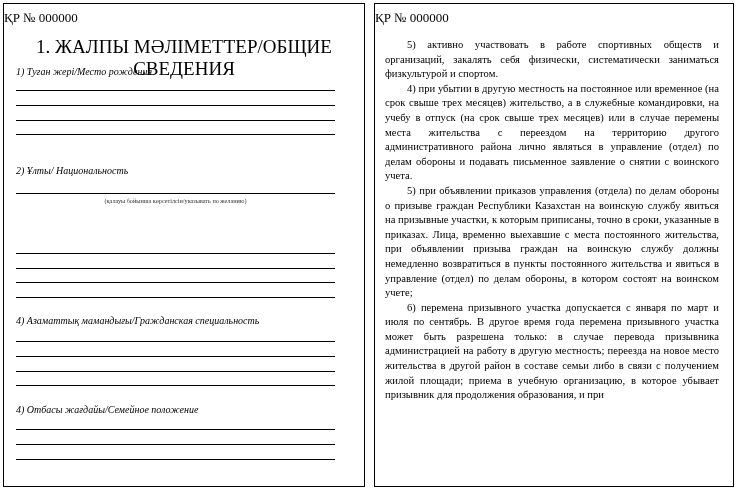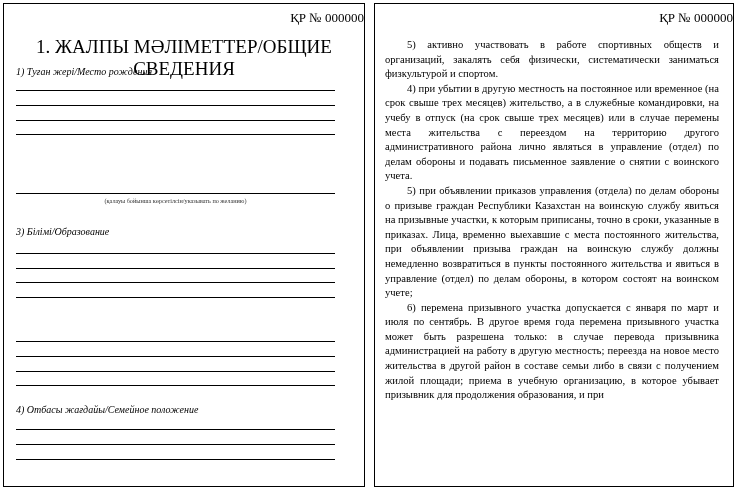--- a/index.html
+++ b/index.html
@@ -2,21 +2,21 @@
 <html><head>
   <meta charset="utf-8">
   <style>
     html, body { margin: 0; padding: 0; background: #ffffff; }
     body { width: 739px; height: 491px; position: relative; overflow: hidden;
       font-family: "Liberation Serif", "DejaVu Serif", serif; color: #000; }
     .page { position: absolute; border: 1.5px solid #000; background: #fff; box-sizing: border-box; }
     #left-page { left: 3px; top: 3px; width: 362px; height: 484px; }
     #right-page { left: 374px; top: 3px; width: 360px; height: 484px; }
 
-    .doc-number { position: absolute; left: 0; right: 0; top: 6px; text-align: right; font-size: 13px; }
+    .doc-number { position: absolute; left: 0; right: 0; top: 6px; text-align: left; font-size: 13px; }
     .section-heading { position: absolute; left: 0; right: 0; top: 32px; text-align: center; font-size: 19px; }
 
     .field-label { position: absolute; left: 12px; font-size: 10px; white-space: nowrap; font-style: italic; }
     .line { position: absolute; left: 12px; width: 319px; height: 0; border-top: 1.3px solid #000; }
     .hint { position: absolute; left: 12px; width: 319px; text-align: center; font-size: 6.2px; color: #333; }
 
     .body-text { position: absolute; left: 10px; top: 34px; width: 334px;
       font-size: 10.6px; line-height: 14.6px; text-align: justify; }
     .body-text p { margin: 0; }
     .body-text p.indent { text-indent: 22px; }
@@ -28,29 +28,30 @@
 <div class="page" id="left-page">
   <div class="doc-number">ҚР № 000000</div>
   <div class="section-heading">1. ЖАЛПЫ  МӘЛІМЕТТЕР/ОБЩИЕ СВЕДЕНИЯ</div>
 
   <div class="field-label" style="top:62px">1) Туған жері/Место рождения</div>
   <div class="line" style="top:86px"></div>
   <div class="line" style="top:101px"></div>
   <div class="line" style="top:116px"></div>
   <div class="line" style="top:130px"></div>
 
+  <div class="field-label" style="top:161px">2) Ұлты/ Национальность</div>
   <div class="line" style="top:189px"></div>
   <div class="hint" style="top:193px">(қалауы бойынша көрсетілсін/указывать по желанию)</div>
 
-  <div class="field-label" style="top:222px">3) Білімі/Образование</div>
   <div class="line" style="top:249px"></div>
   <div class="line" style="top:264px"></div>
   <div class="line" style="top:278px"></div>
   <div class="line" style="top:293px"></div>
 
+  <div class="field-label" style="top:311px">4) Азаматтық мамандығы/Гражданская специальность</div>
   <div class="line" style="top:337px"></div>
   <div class="line" style="top:352px"></div>
   <div class="line" style="top:367px"></div>
   <div class="line" style="top:381px"></div>
 
   <div class="field-label" style="top:400px">4) Отбасы жағдайы/Семейное  положение</div>
   <div class="line" style="top:425px"></div>
   <div class="line" style="top:440px"></div>
   <div class="line" style="top:455px"></div>
 </div>

